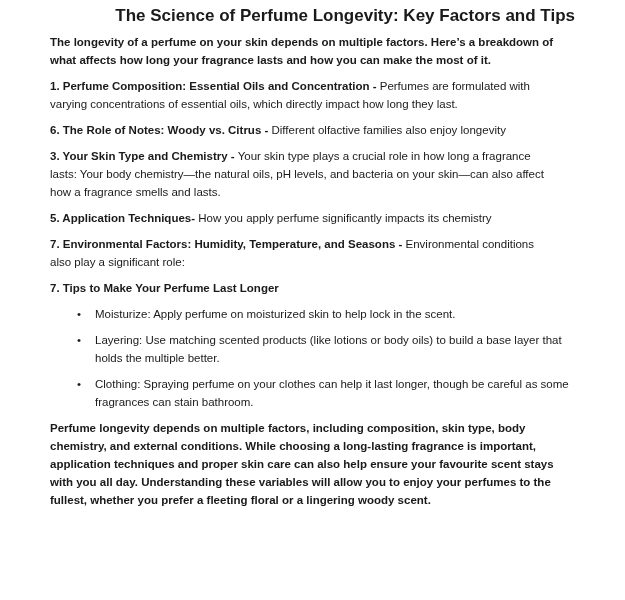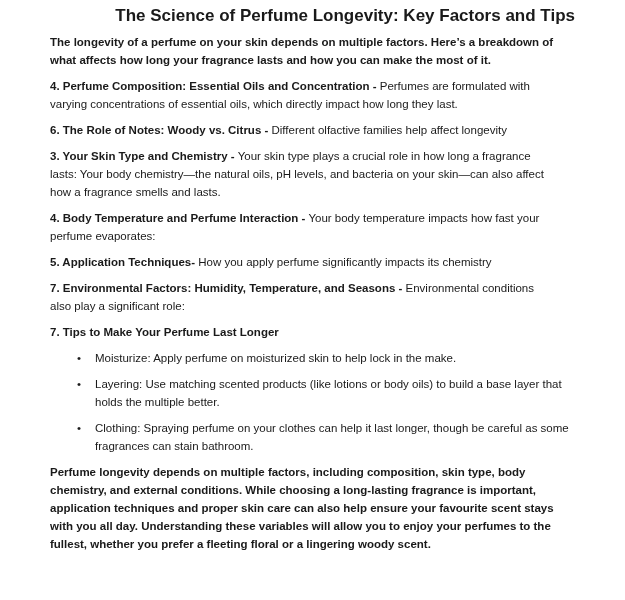--- a/index.html
+++ b/index.html
@@ -68,35 +68,34 @@
 </style>
 </head>
 <body>
 
 <div class="page">
 
   <h1 class="title">The Science of Perfume Longevity: Key Factors and Tips</h1>
 
   <p class="para bold">The longevity of a perfume on your skin depends on multiple factors. Here’s a breakdown of what affects how long your fragrance lasts and how you can make the most of it.</p>
 
-  <p class="para"><span class="lead">4. Perfume Composition: Essential Oils and Concentration -</span><span> Perfumes are formulated with varying concentrations of essential oils, which directly impact how long they last.</span></p>
+  <p class="para"><span class="lead">1. Perfume Composition: Essential Oils and Concentration -</span><span> Perfumes are formulated with varying concentrations of essential oils, which directly impact how long they last.</span></p>
 
-  <p class="para"><span class="lead">6. The Role of Notes: Woody vs. Citrus -</span><span> Different olfactive families help affect longevity</span></p>
+  <p class="para"><span class="lead">6. The Role of Notes: Woody vs. Citrus -</span><span> Different olfactive families also enjoy longevity</span></p>
 
   <p class="para"><span class="lead">3. Your Skin Type and Chemistry -</span><span> Your skin type plays a crucial role in how long a fragrance lasts: Your body chemistry—the natural oils, pH levels, and bacteria on your skin—can also affect how a fragrance smells and lasts.</span></p>
 
-  <p class="para"><span class="lead">4. Body Temperature and Perfume Interaction -</span><span> Your body temperature impacts how fast your perfume evaporates:</span></p>
 
   <p class="para"><span class="lead">5. Application Techniques-</span><span> How you apply perfume significantly impacts its chemistry</span></p>
 
   <p class="para"><span class="lead">7. Environmental Factors: Humidity, Temperature, and Seasons -</span><span> Environmental conditions also play a significant role:</span></p>
 
   <p class="para bold">7. Tips to Make Your Perfume Last Longer</p>
 
   <ul class="tips">
-    <li class="tip"><span>Moisturize: Apply perfume on moisturized skin to help lock in the make.</span></li>
+    <li class="tip"><span>Moisturize: Apply perfume on moisturized skin to help lock in the scent.</span></li>
     <li class="tip"><span>Layering: Use matching scented products (like lotions or body oils) to build a base layer that holds the multiple better.</span></li>
     <li class="tip"><span>Clothing: Spraying perfume on your clothes can help it last longer, though be careful as some fragrances can stain bathroom.</span></li>
   </ul>
 
   <p class="para bold">Perfume longevity depends on multiple factors, including composition, skin type, body chemistry, and external conditions. While choosing a long-lasting fragrance is important, application techniques and proper skin care can also help ensure your favourite scent stays with you all day. Understanding these variables will allow you to enjoy your perfumes to the fullest, whether you prefer a fleeting floral or a lingering woody scent.</p>
 
 </div>
 
 </body></html>

